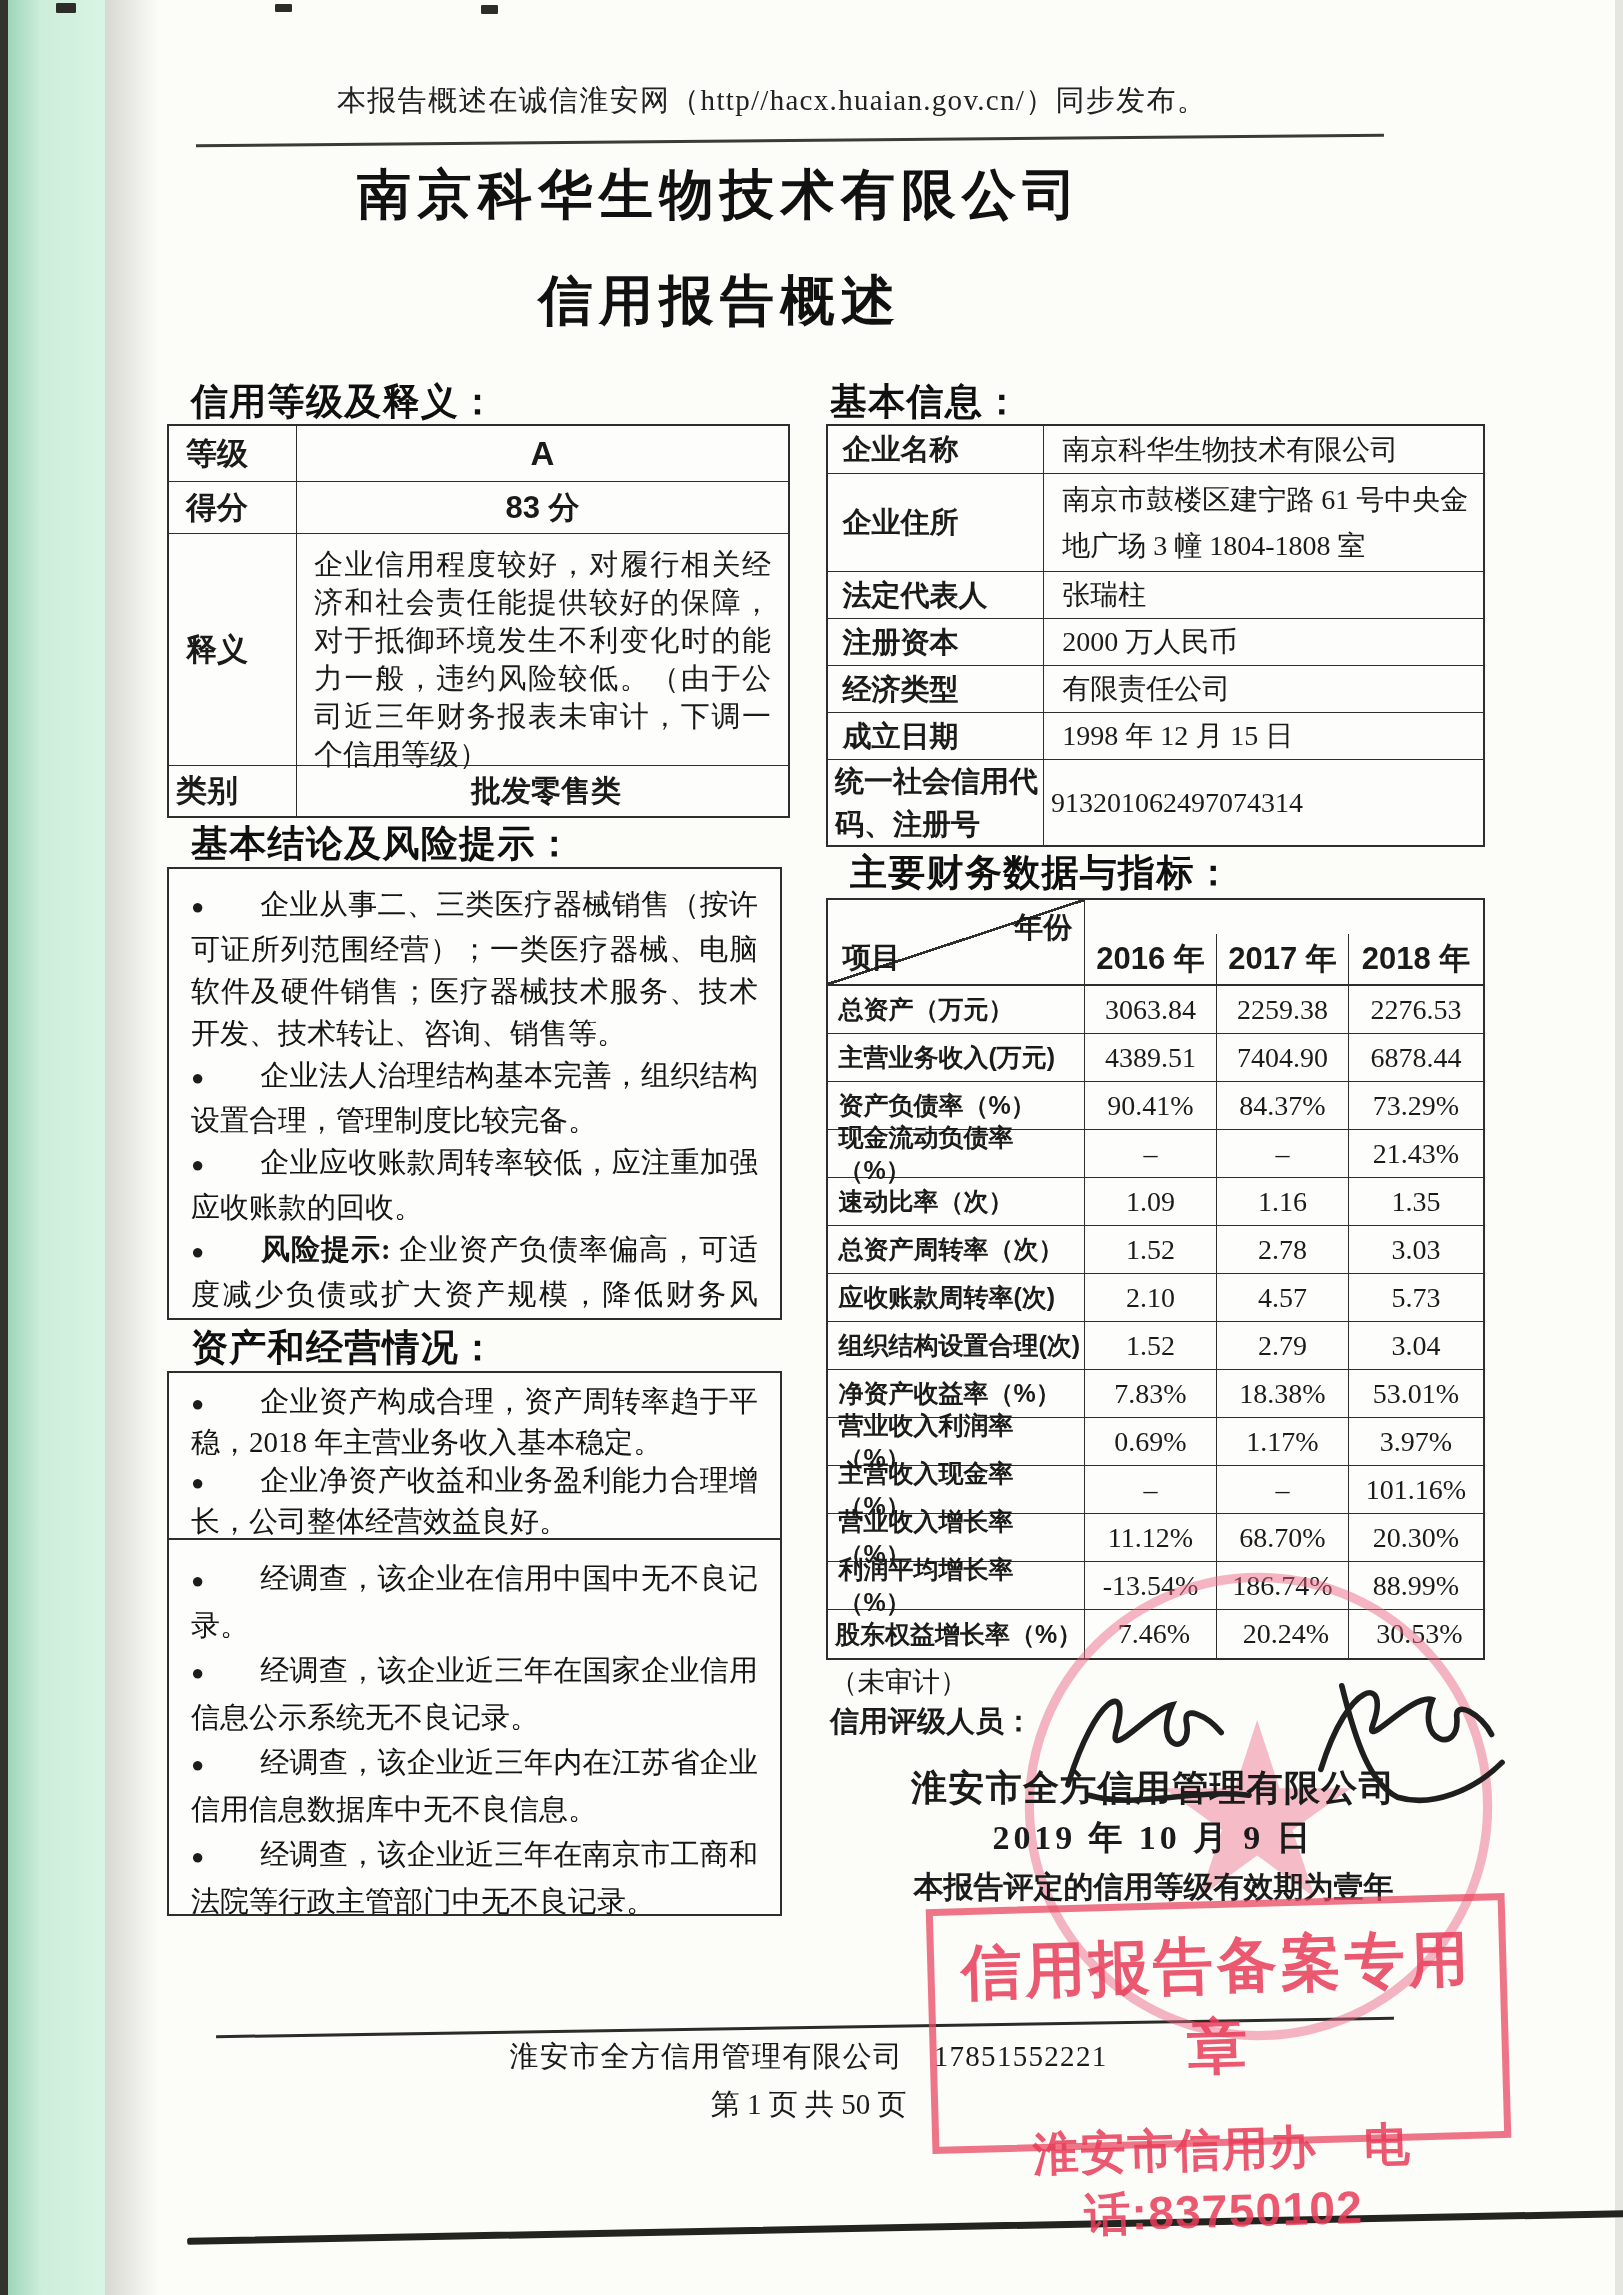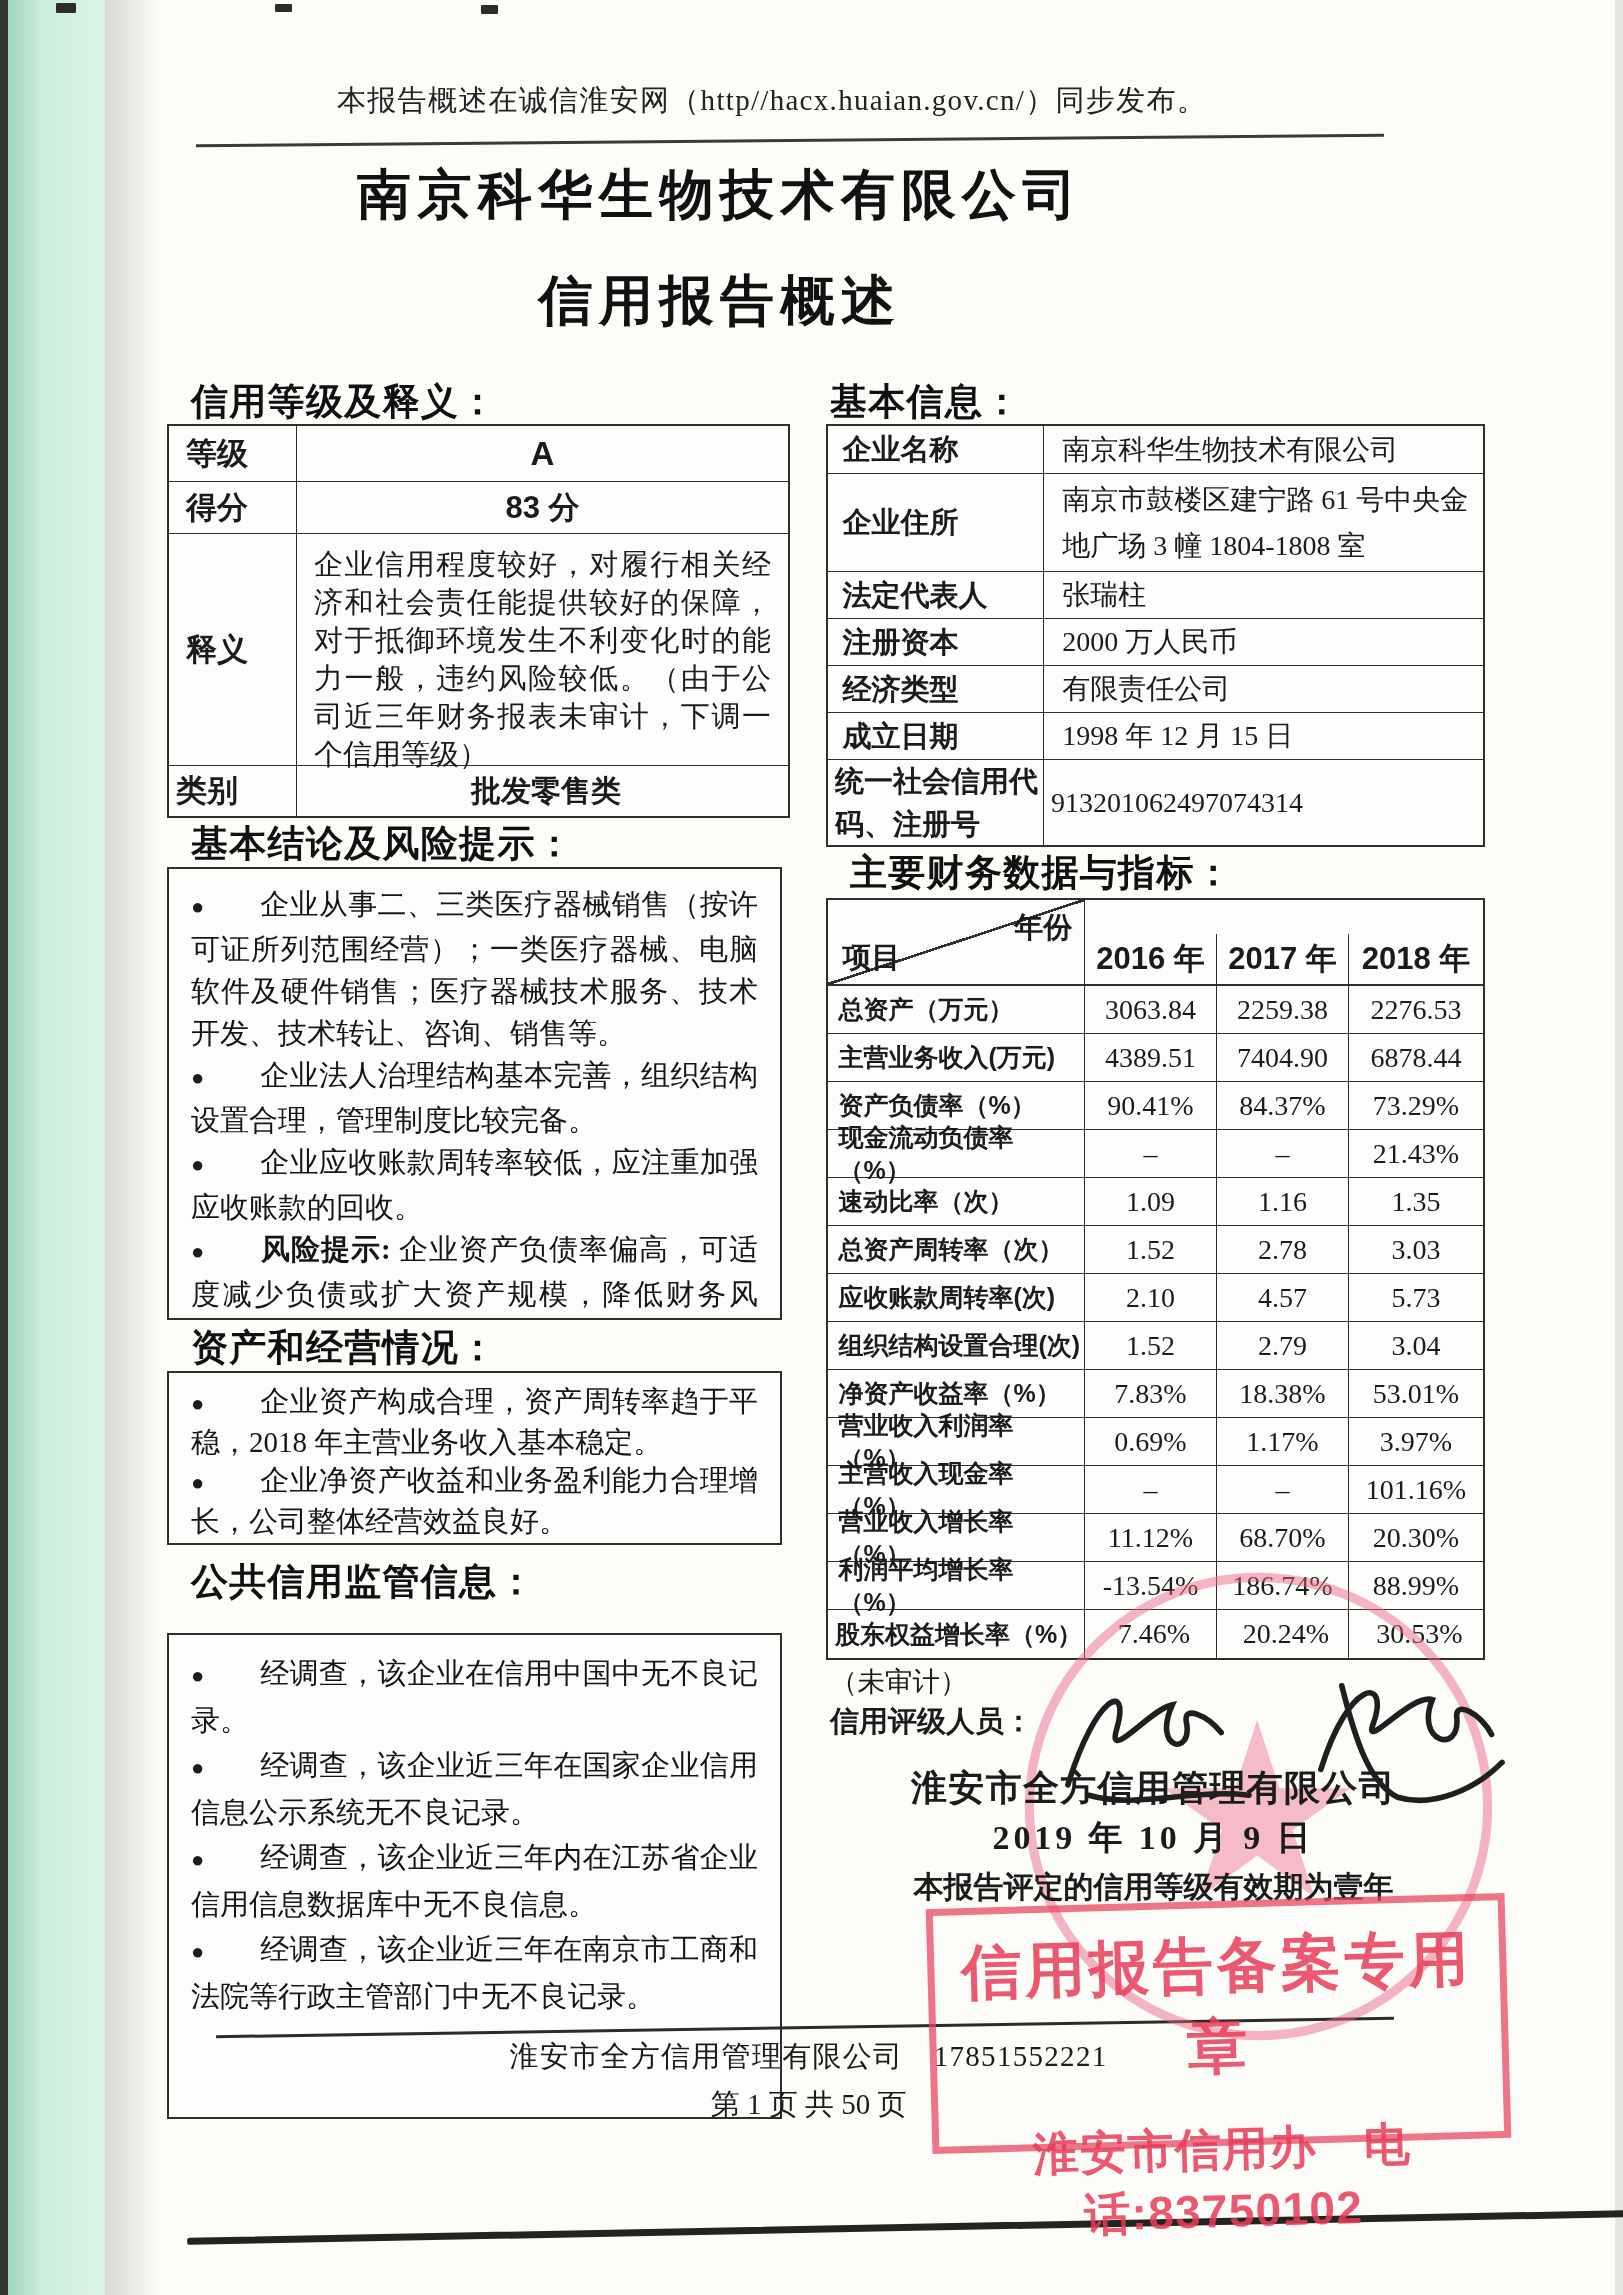--- a/index.html
+++ b/index.html
@@ -36,21 +36,21 @@
   .rating div.trow:nth-of-type(4) .val{font-weight:600;}
   
   .box{border:2.6px solid #2e2e2c;background:#fdfdfb;left:167px;width:615px;overflow:hidden;box-sizing:border-box;}
   .box p{margin:0;font-size:29px;text-align:justify;color:#151515;}
   .dot{display:inline-block;width:69px;font-size:22px;color:#1c1c1c;}
   .bp{font-weight:700;}
   .box1{top:867px;height:453px;padding:14.4px 22px;}
   .box1 p{line-height:42px;}
   .box2{top:1371px;height:174px;padding:9.2px 22px;}
   .box2 p{line-height:38px;}
-  .box3{top:1633px;height:486px;padding:15.7px 22px;}
+  .box3{top:1538px;height:378px;padding:15.7px 22px;}
   .box3 p{line-height:45px;}
   
   .basic{left:826px;top:424px;width:655px;grid-template-columns:216px 1fr;
          grid-template-rows:48px 98px 47px 47px 47px 47px 85px;}
   .basic .lbl{font-family:"Liberation Sans",sans-serif;font-weight:700;font-size:29px;line-height:1.45;padding-left:14.4px;}
   .basic .val{font-size:28px;line-height:46px;padding:2.6px 6.5px 2.6px 18.3px;}
   
   .fin{left:826px;top:898px;width:655px;grid-template-columns:257px 132px 132px 1fr;
        grid-template-rows:86px;grid-auto-rows:48px;}
   .corner{position:relative;border-right:1.3px solid #2e2e2c;border-bottom:2px solid #2e2e2c;

